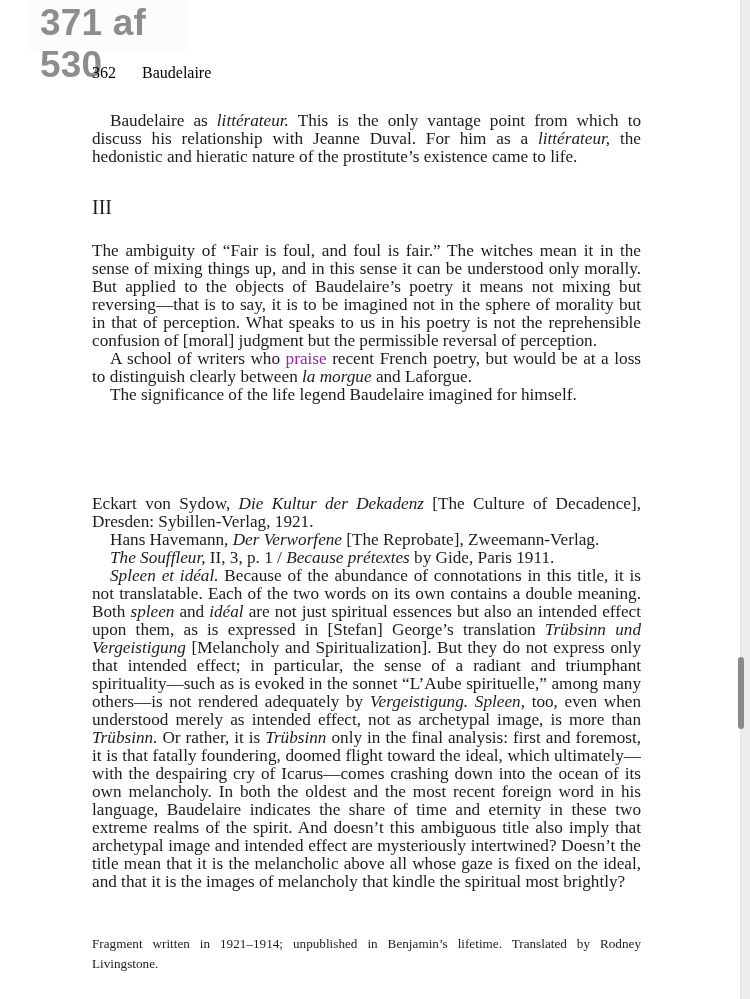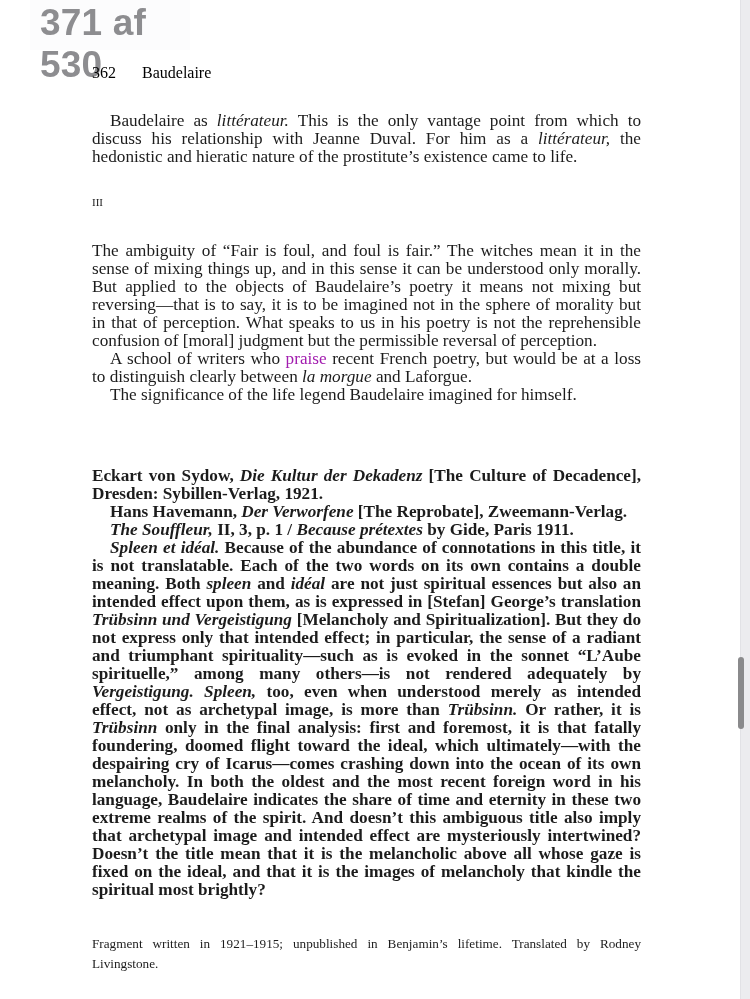--- a/index.html
+++ b/index.html
@@ -24,21 +24,21 @@
   .running-head .num { display:inline-block; width:50px; }
   .text {
     position:absolute; left:92px; width:549px;
     font-size:17.2px; line-height:18px; text-align:justify;
     text-align-last:left;
     margin-top:15px;
   }
   .text p { margin:0; }
   .indent { text-indent:18px; }
   .heading {
-    position:absolute; left:92px; top:196px; font-size:11px;
+    position:absolute; left:92px; top:196px; font-size:20px;
   }
   .praise { color:#a21caf; }
   .footnote {
     position:absolute; left:92px; width:549px; top:934px;
     font-size:13.2px; line-height:20px; text-align:justify; text-align-last:left;
   }
   .scroll-track {
     position:absolute; right:0; top:0; width:9px; height:999px;
     background:#ececef; border-left:1px solid #e2e2e6;
   }
@@ -63,23 +63,23 @@
 </div>
 
 <div class="heading">III</div>
 
 <div class="text" style="top:227px;">
   <p>The ambiguity of “Fair is foul, and foul is fair.” The witches mean it in the sense of mixing things up, and in this sense it can be understood only morally. But applied to the objects of Baudelaire’s poetry it means not mixing but reversing—that is to say, it is to be imagined not in the sphere of morality but in that of perception. What speaks to us in his poetry is not the reprehensible confusion of [moral] judgment but the permissible reversal of perception.</p>
   <p class="indent"><span>A school of writers who </span><span class="praise">praise</span><span> recent French poetry, but would be at a loss to distinguish clearly between </span><i>la morgue</i><span> and Laforgue.</span></p>
   <p class="indent">The significance of the life legend Baudelaire imagined for himself.</p>
 </div>
 
-<div class="text" style="top:452px;font-weight:bold;">
+<div class="text" style="top:480px;">
   <p><span>Eckart von Sydow, </span><i>Die Kultur der Dekadenz</i><span> [The Culture of Decadence], Dresden: Sybillen-Verlag, 1921.</span></p>
   <p class="indent"><span>Hans Havemann, </span><i>Der Verworfene</i><span> [The Reprobate], Zweemann-Verlag.</span></p>
   <p class="indent"><i>The Souffleur,</i><span> II, 3, p. 1 / </span><i>Because prétextes</i><span> by Gide, Paris 1911.</span></p>
   <p class="indent"><i>Spleen et idéal.</i><span> Because of the abundance of connotations in this title, it is not translatable. Each of the two words on its own contains a double meaning. Both </span><i>spleen</i><span> and </span><i>idéal</i><span> are not just spiritual essences but also an intended effect upon them, as is expressed in [Stefan] George’s translation </span><i>Trübsinn und Vergeistigung</i><span> [Melancholy and Spiritualization]. But they do not express only that intended effect; in particular, the sense of a radiant and triumphant spirituality—such as is evoked in the sonnet “L’Aube spiri­tuelle,” among many others—is not rendered adequately by </span><i>Vergeistigung.</i><span> </span><i>Spleen,</i><span> too, even when understood merely as intended effect, not as arche­typal image, is more than </span><i>Trübsinn.</i><span> Or rather, it is </span><i>Trübsinn</i><span> only in the final analysis: first and foremost, it is that fatally foundering, doomed flight toward the ideal, which ultimately—with the despairing cry of Icarus—comes crashing down into the ocean of its own melancholy. In both the oldest and the most recent foreign word in his language, Baudelaire indicates the share of time and eternity in these two extreme realms of the spirit. And doesn’t this ambiguous title also imply that archetypal image and intended effect are mysteriously intertwined? Doesn’t the title mean that it is the melancholic above all whose gaze is fixed on the ideal, and that it is the images of melancholy that kindle the spiritual most brightly?</span></p>
 </div>
 
-<div class="footnote">Fragment written in 1921–1915; unpublished in Benjamin’s lifetime. Translated by Rod­ney Livingstone.</div>
+<div class="footnote">Fragment written in 1921–1914; unpublished in Benjamin’s lifetime. Translated by Rod­ney Livingstone.</div>
 
 <div class="scroll-track"></div>
 <div class="scroll-thumb"></div>
 
 </body></html>

